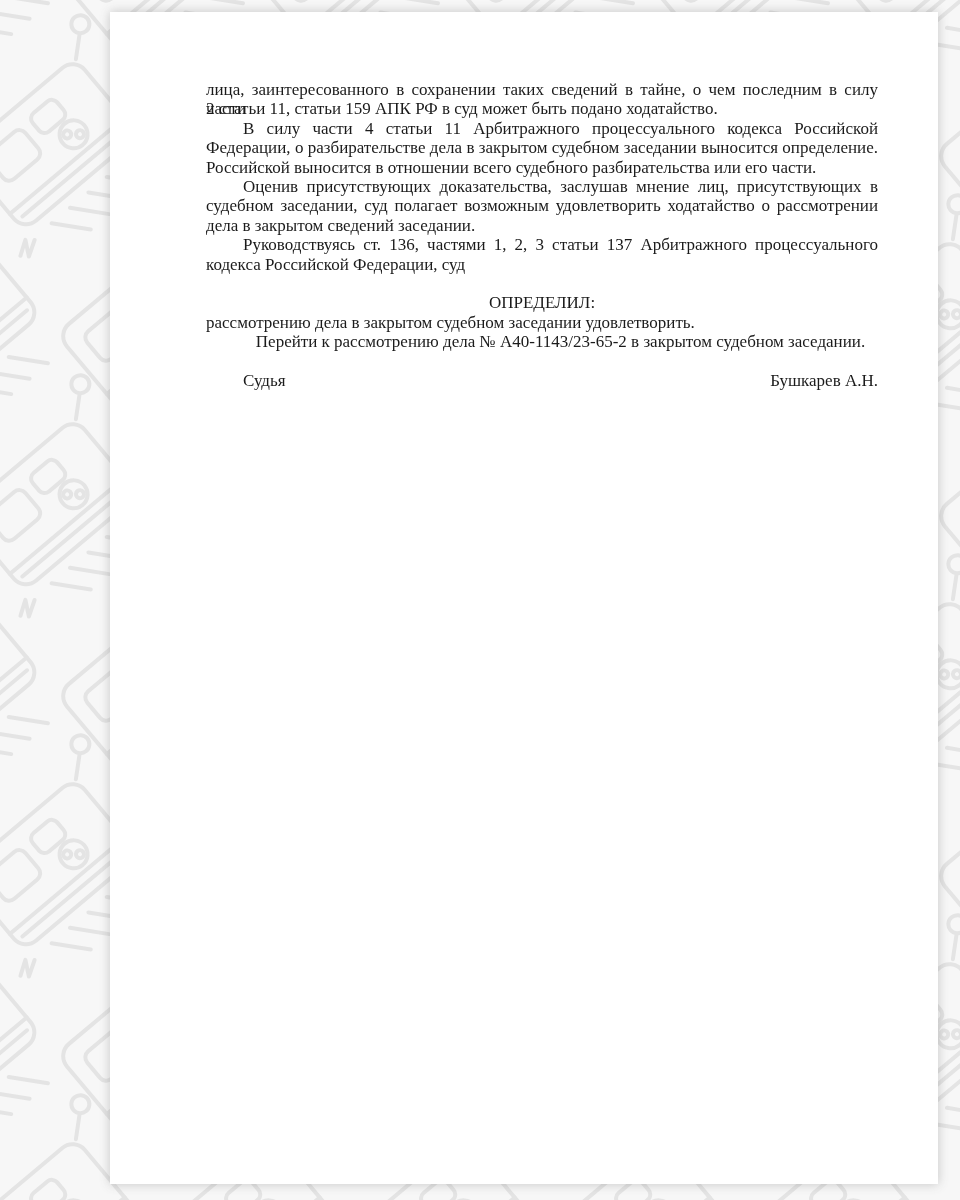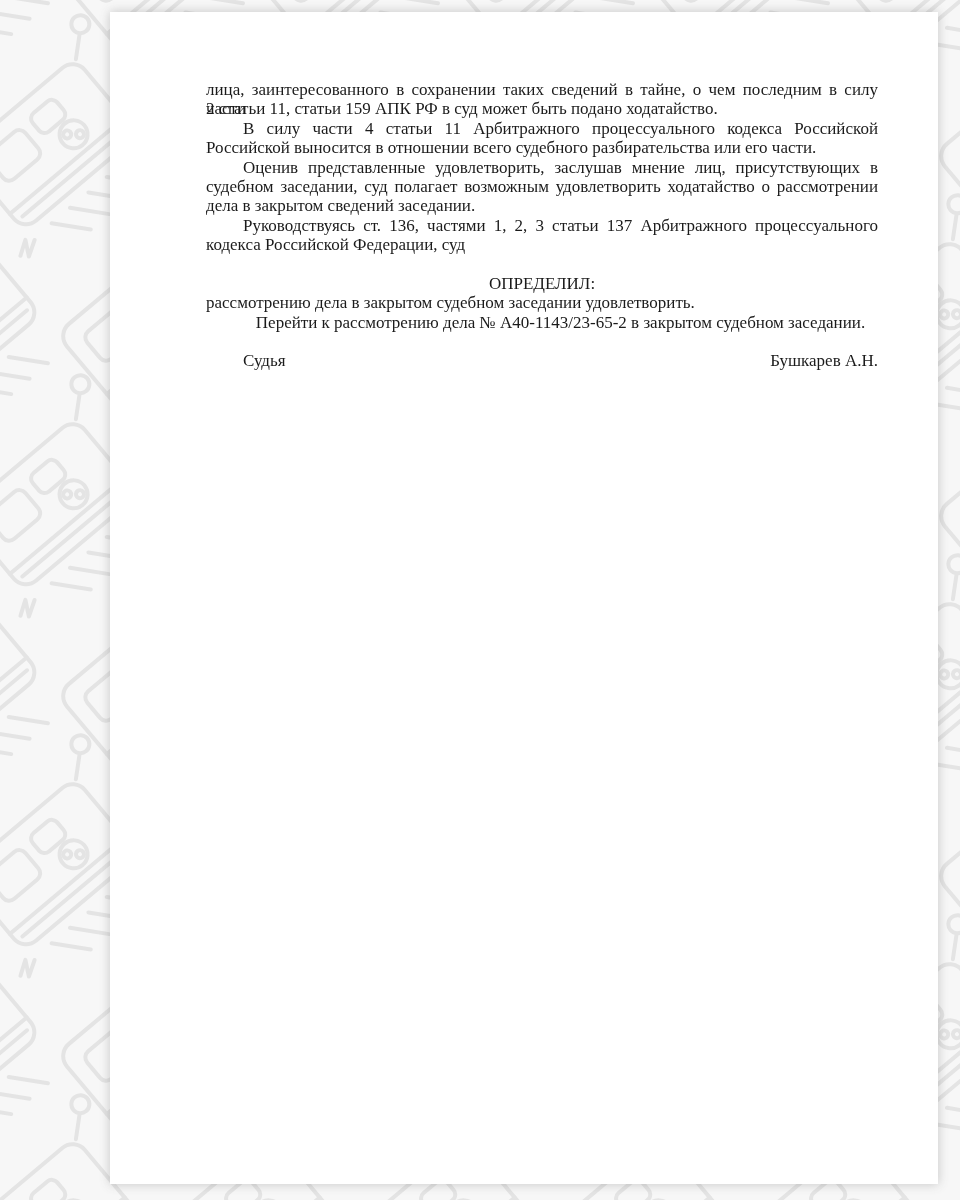--- a/index.html
+++ b/index.html
@@ -122,22 +122,23 @@
     <use href="#wm-icon" transform="translate(643,1230) rotate(-40)"></use>
     <use href="#wm-icon" transform="translate(838,1230) rotate(-40)"></use>
     <use href="#wm-icon" transform="translate(1033,1230) rotate(-40)"></use>
   </svg>
 
 <div class="paper" style="background: rgb(255, 255, 255);">
   <div class="content" style="color: rgb(27, 27, 27);">
     <div class="line just">лица, заинтересованного в сохранении таких сведений в тайне, о чем последним в силу части</div>
     <div class="line">2 статьи 11, статьи 159 АПК РФ в суд может быть подано ходатайство.</div>
     <div class="line just ind">В силу части 4 статьи 11 Арбитражного процессуального кодекса Российской</div>
+    <div class="line just">Федерации, о разбирательстве дела в закрытом судебном заседании выносится определение.</div>
     <div class="line">Российской выносится в отношении всего судебного разбирательства или его части.</div>
-    <div class="line just ind">Оценив представленные удовлетворить, заслушав мнение лиц, присутствующих в</div>
+    <div class="line just ind">Оценив присутствующих доказательства, заслушав мнение лиц, присутствующих в</div>
     <div class="line just">судебном заседании, суд полагает возможным удовлетворить ходатайство о рассмотрении</div>
     <div class="line">дела в закрытом сведений заседании.</div>
     <div class="line just ind">Руководствуясь ст. 136, частями 1, 2, 3 статьи 137 Арбитражного процессуального</div>
     <div class="line">кодекса Российской Федерации, суд</div>
     <div class="line blank"></div>
     <div class="line center">ОПРЕДЕЛИЛ:</div>
     <div class="line">рассмотрению дела в закрытом судебном заседании удовлетворить.</div>
     <div class="line ind">Перейти к рассмотрению дела № А40-1143/23-65-2 в закрытом судебном заседании.</div>
     <div class="line blank"></div>
     <div class="sig-row">

